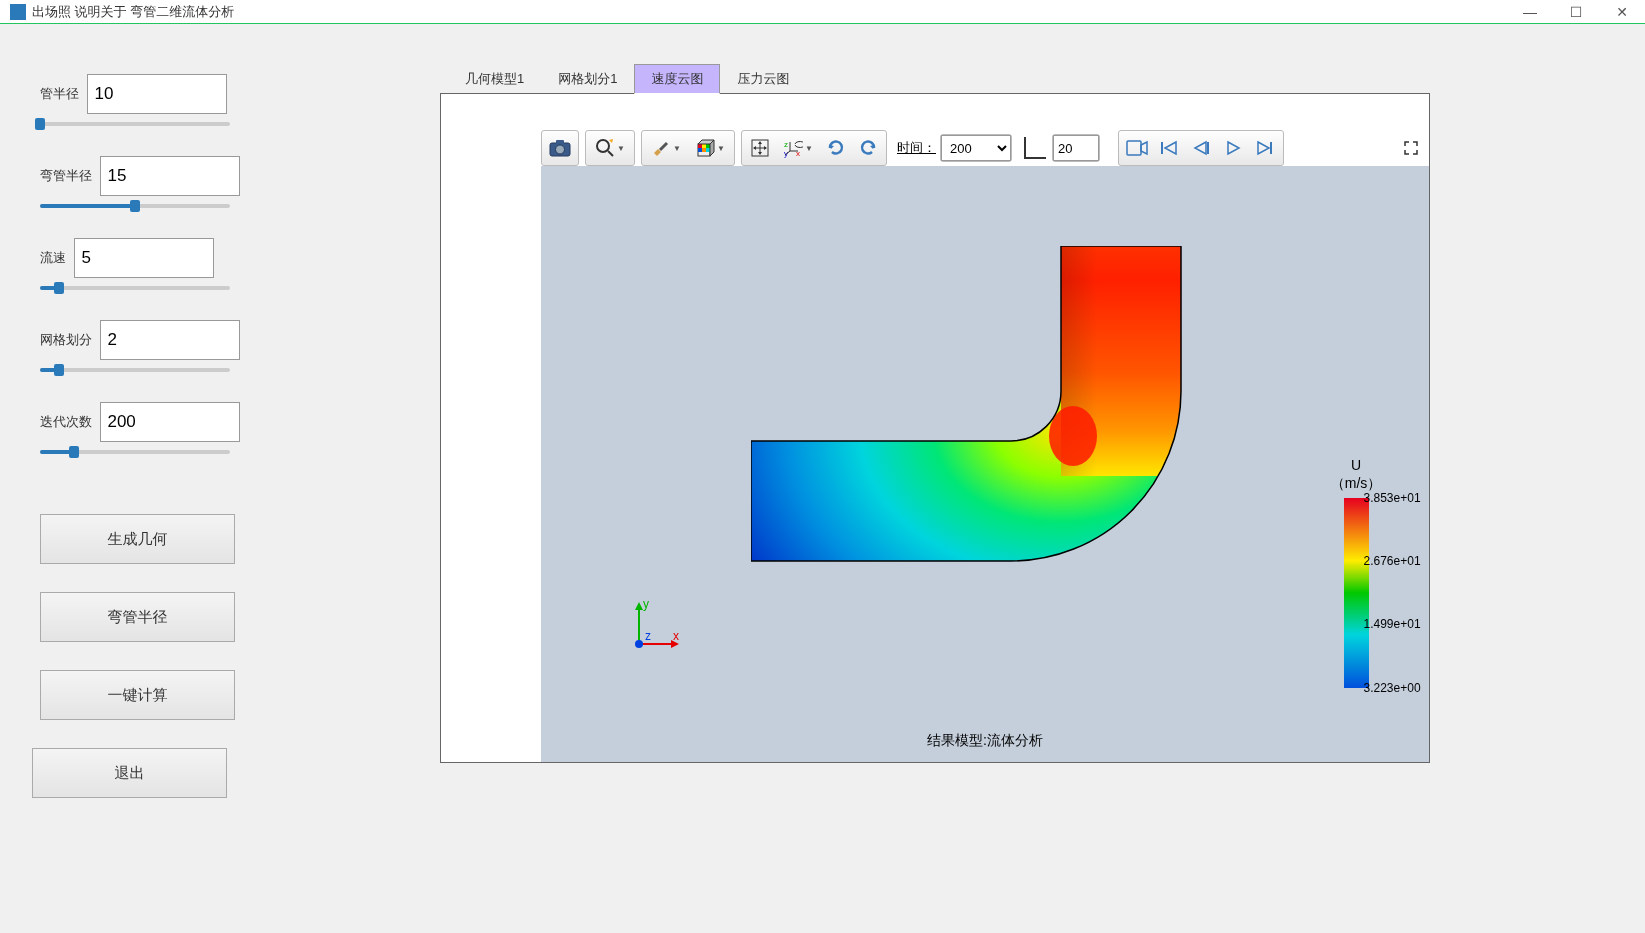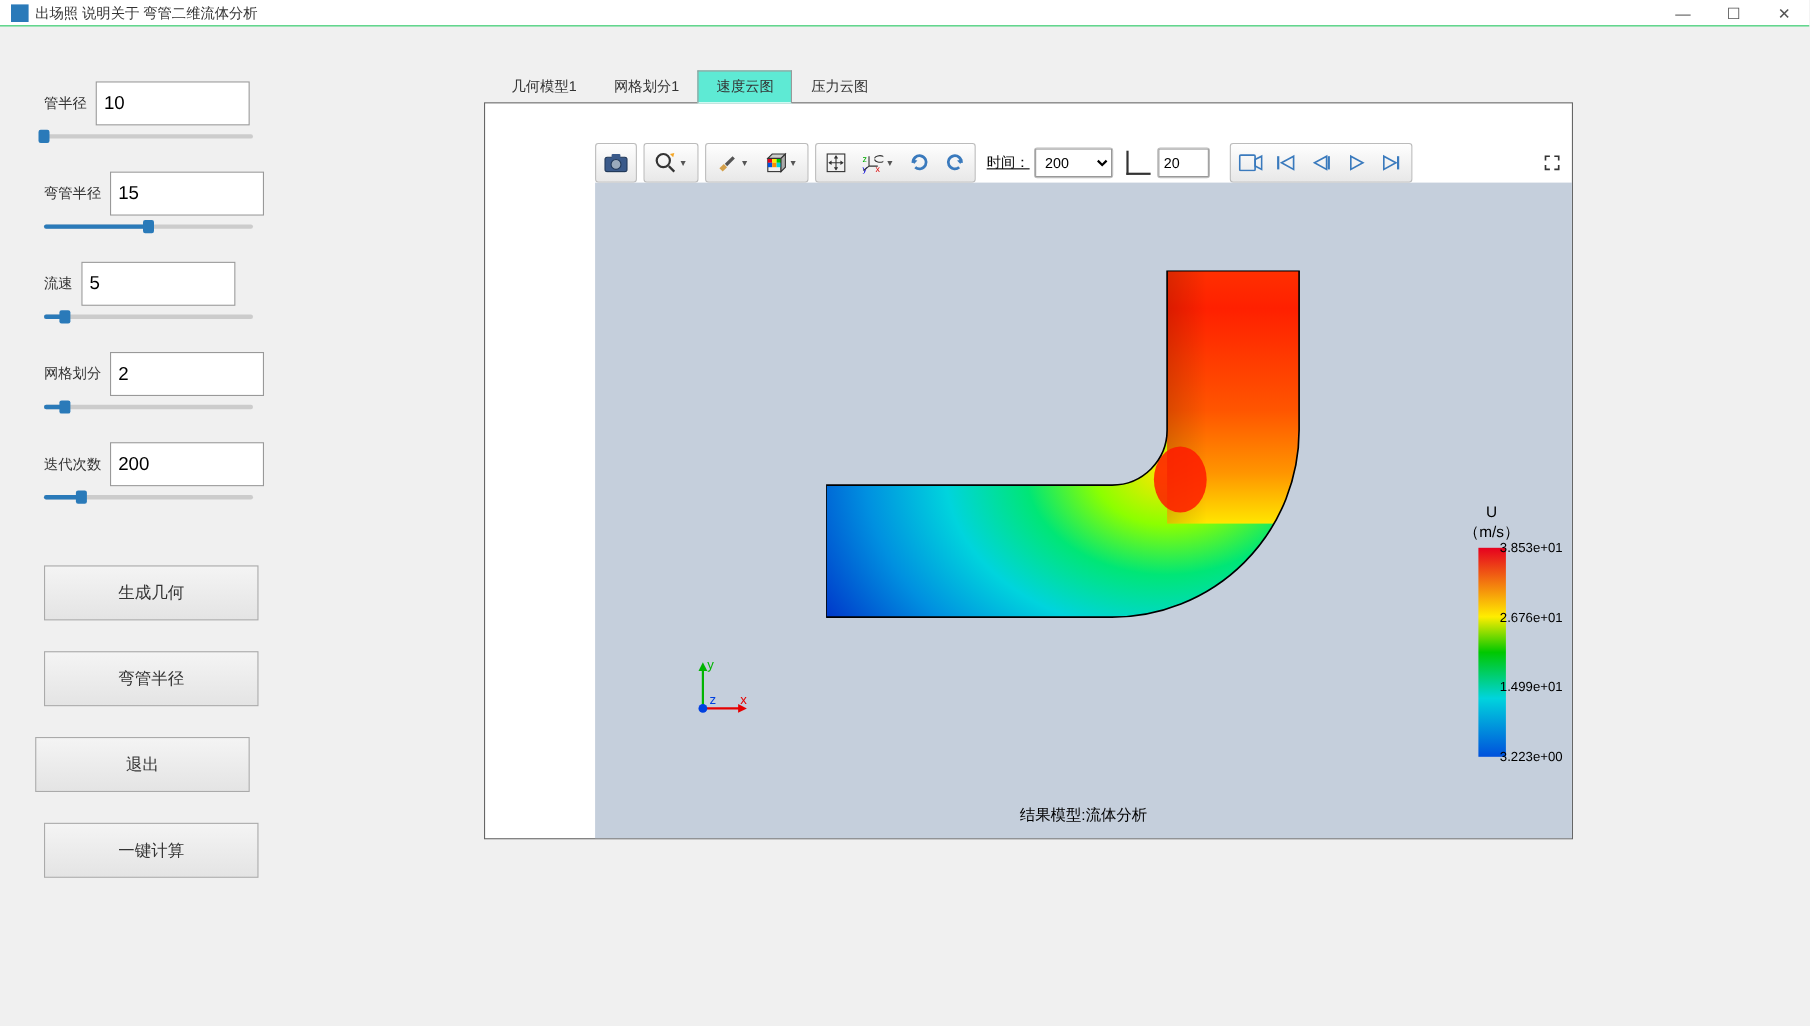--- a/index.html
+++ b/index.html
@@ -14,21 +14,21 @@
 .param-label { display: inline-block; font-size: 13px; color: #333; margin-right: 4px; vertical-align: middle; }
 .param-input { width: 140px; height: 40px; border: 1px solid #999; background: #fff; font-size: 17px; padding: 2px 6px; vertical-align: middle; }
 .slider-track { width: 190px; height: 4px; background: #ccc; margin-top: 8px; margin-left: 0px; position: relative; border-radius: 2px; }
 .slider-fill { height: 100%; background: #2a7ab9; border-radius: 2px; }
 .slider-thumb { position: absolute; top: -4px; width: 10px; height: 12px; background: #2a7ab9; border-radius: 2px; transform: translateX(-50%); }
 .btn-group { margin-top: 60px; }
 .big-btn { display: block; width: 195px; height: 50px; background: linear-gradient(#f4f4f4,#e4e4e4); border: 1px solid #aaa; margin-bottom: 28px; font-size: 15px; color: #333; cursor: pointer; }
 .view-area { flex: 1; padding: 40px 60px 20px 120px; position: relative; }
 .tabs { display: flex; margin-bottom: -1px; margin-left: 8px; }
 .tab { padding: 5px 16px; font-size: 13px; color: #333; background: transparent; border: 1px solid transparent; cursor: pointer; position: relative; }
-.tab.active { background: #5eead4; border: 1px solid #999; border-bottom: 1px solid #fff; z-index: 2; }
+.tab.active { background: #c4b5fd; border: 1px solid #999; border-bottom: 1px solid #fff; z-index: 2; }
 .canvas-frame { width: 990px; height: 670px; background: #fff; border: 1px solid #666; position: relative; }
 .toolbar-wrap { position: absolute; top: 36px; left: 100px; right: 0; display: flex; align-items: center; z-index: 5; }
 .tool-group { display: flex; align-items: center; border: 1px solid #bbb; background: linear-gradient(#fefefe,#e8e8e8); border-radius: 3px; padding: 2px; margin-right: 6px; }
 .tool-btn { width: 32px; height: 30px; display: flex; align-items: center; justify-content: center; cursor: pointer; border-radius: 2px; }
 .tool-btn.with-arrow { width: 44px; }
 .tool-btn svg { display: block; }
 .tool-arrow { font-size: 8px; color: #555; margin-left: 2px; }
 .time-label { font-size: 13px; margin: 0 4px; text-decoration: underline; }
 .time-select { width: 70px; height: 26px; border: 1px solid #999; background: #fff; font-size: 13px; padding: 2px 4px; }
 .spin-input { width: 46px; height: 26px; border: 1px solid #999; background: #fff; font-size: 13px; padding: 2px 4px; }
@@ -99,22 +99,22 @@
       <input class="param-input" value="200" style="">
       <div class="slider-track">
         <div class="slider-fill" style="width:18%"></div>
           <div class="slider-thumb" style="left:18%"></div>
       </div>
     </div>
 
     <div class="btn-group">
       <button class="big-btn">生成几何</button>
       <button class="big-btn">弯管半径</button>
+      <button class="big-btn">一键计算</button>
       <button class="big-btn" style="margin-left:-8px">退出</button>
-      <button class="big-btn">一键计算</button>
     </div>
   </div>
 
   <div class="view-area">
     <div class="tabs">
       <div class="tab">几何模型1</div>
       <div class="tab">网格划分1</div>
       <div class="tab active">速度云图</div>
       <div class="tab">压力云图</div>
     </div>

